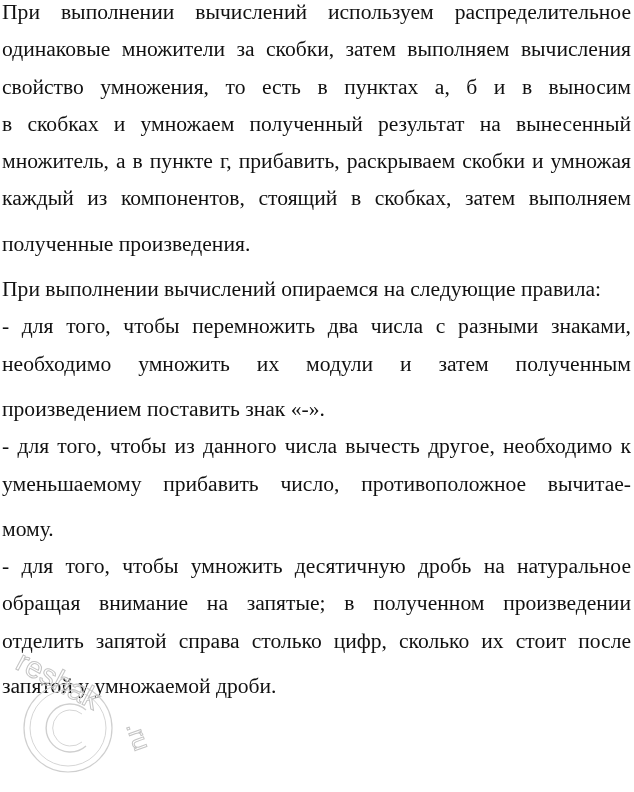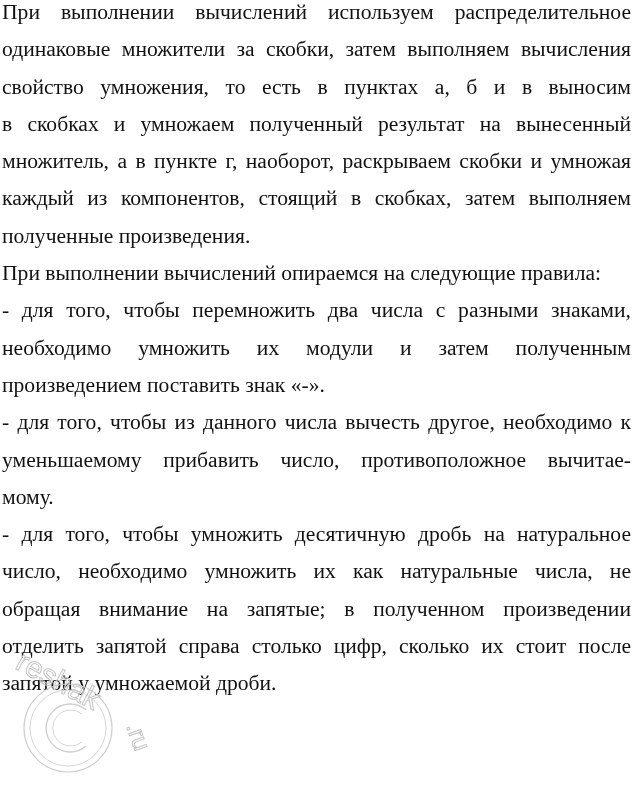--- a/index.html
+++ b/index.html
@@ -30,59 +30,59 @@
     }
     .line {
       display: block;
       text-align: justify;
       text-align-last: justify;
       white-space: nowrap;
       height: 37.3px;
     }
     .line.last {
       text-align-last: left;
+      margin-top: 8px;
     }
     .watermark {
       position: absolute;
       left: 10px;
       top: 610px;
       width: 170px;
       height: 180px;
       pointer-events: none;
     }
   </style>
 </head>
 <body>
 
 <div class="page">
   <div class="para">
     <span class="line">При выполнении вычислений используем распределительное</span>
     <span class="line">одинаковые множители за скобки, затем выполняем вычисления</span>
     <span class="line">свойство умножения, то есть в пунктах а, б и в выносим</span>
     <span class="line">в скобках и умножаем полученный результат на вынесенный</span>
-    <span class="line">множитель, а в пункте г, наоборот, раскрываем скобки и умножая</span>
+    <span class="line">множитель, а в пункте г, прибавить, раскрываем скобки и умножая</span>
     <span class="line">каждый из компонентов, стоящий в скобках, затем выполняем</span>
     <span class="line last">полученные произведения.</span>
   </div>
   <div class="para">
     <span class="line last">При выполнении вычислений опираемся на следующие правила:</span>
   </div>
   <div class="para">
     <span class="line">- для того, чтобы перемножить два числа с разными знаками,</span>
     <span class="line">необходимо умножить их модули и затем полученным</span>
     <span class="line last">произведением поставить знак «-».</span>
   </div>
   <div class="para">
     <span class="line">- для того, чтобы из данного числа вычесть другое, необходимо к</span>
     <span class="line">уменьшаемому прибавить число, противоположное вычитае-</span>
     <span class="line last">мому.</span>
   </div>
   <div class="para">
     <span class="line">- для того, чтобы умножить десятичную дробь на натуральное</span>
-    <span class="line">число, необходимо умножить их как натуральные числа, не</span>
     <span class="line">обращая внимание на запятые; в полученном произведении</span>
     <span class="line">отделить запятой справа столько цифр, сколько их стоит после</span>
     <span class="line last">запятой у умножаемой дроби.</span>
   </div>
 </div>
 
 <div class="watermark">
   <svg width="170" height="180" viewBox="0 0 170 180">
     <circle cx="58" cy="118" r="44" fill="none" stroke="#cfcfcf" stroke-width="1.2"></circle>
     <circle cx="58" cy="118" r="38" fill="none" stroke="#d6d6d6" stroke-width="1"></circle>

